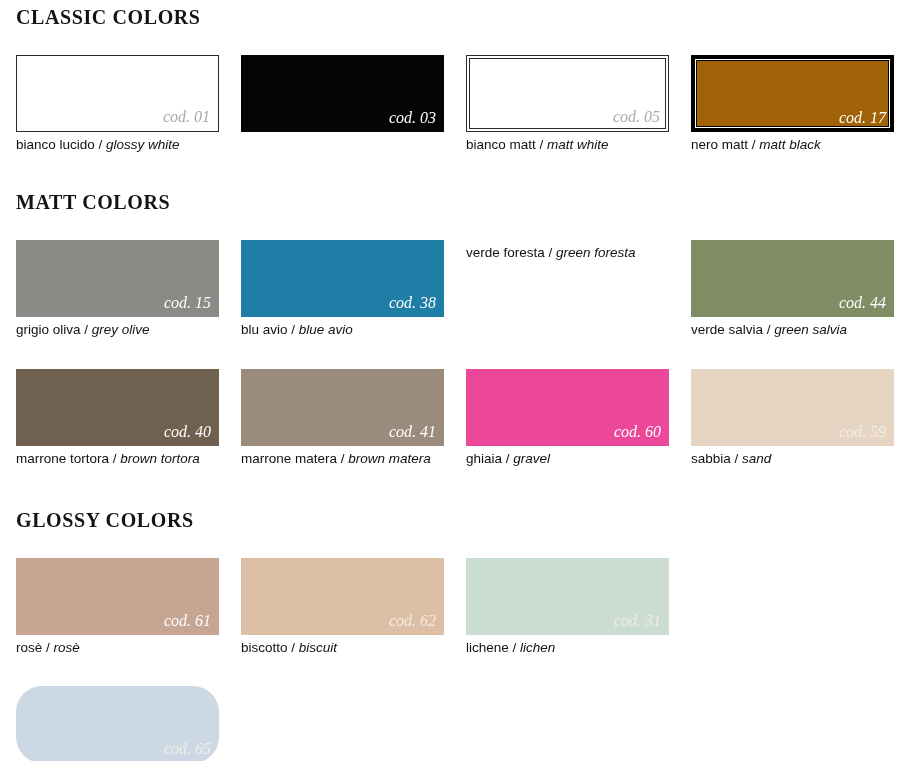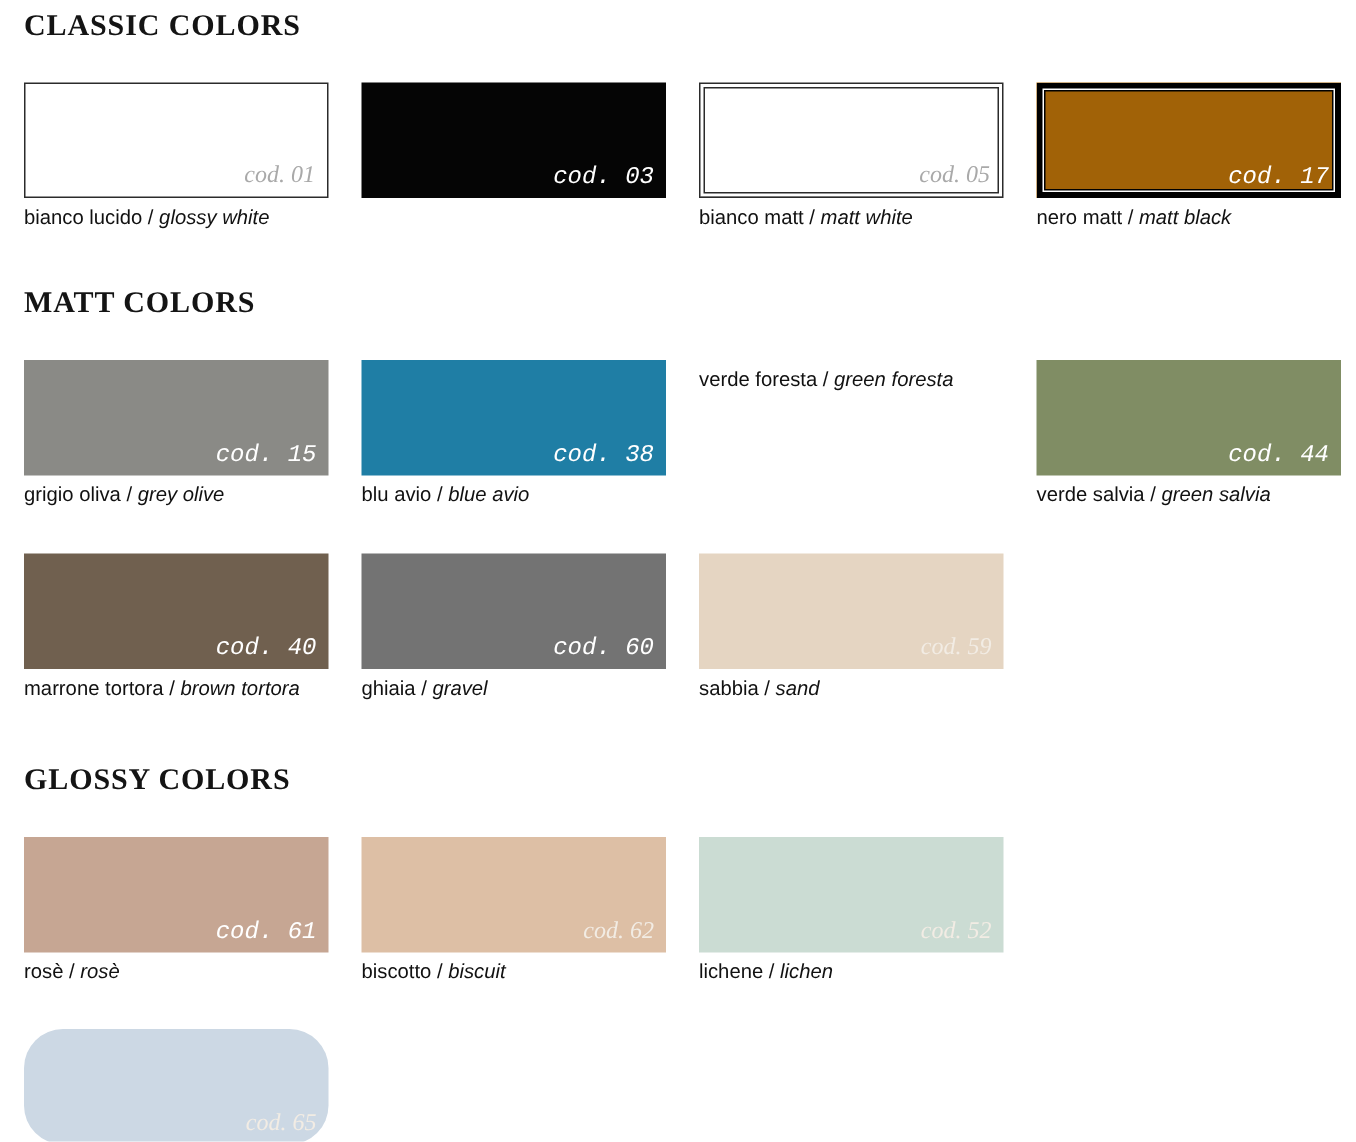--- a/index.html
+++ b/index.html
@@ -70,21 +70,21 @@
 
   .swatch-code {
     font-family: "Liberation Serif", serif;
     font-style: italic;
     font-size: 16px;
     line-height: 1;
     padding: 0 8px 6px 0;
     white-space: nowrap;
   }
 
-  .code-light { color: #ffffff; font-family: Liberation Mono, monospace; }
+  .code-light { color: #ffffff; }
   .code-grey  { color: #a9a9a9; }
   .code-faint { color: #f2ece4; }
 
   .swatch-label {
     font-family: "Liberation Sans", sans-serif;
     font-size: 13.5px;
     line-height: 1.5;
     padding-top: 3px;
     color: #111111;
     white-space: nowrap;
@@ -157,21 +157,27 @@
           </div>
         </div>
         <div class="swatch-grid row-gap-matt">
           <div class="swatch-cell">
             <div class="swatch-box" style="background: rgb(112, 96, 79);">
               <span class="swatch-code code-light">cod. 40</span>
             </div>
             <div class="swatch-label"><span class="it">marrone tortora</span><span class="sep"> / </span><span class="en">brown tortora</span></div>
           </div>
           <div class="swatch-cell">
-            <div class="swatch-box" style="background: #737373;">
+            <div class="swatch-box" style="background: rgb(155, 139, 124);">
+              <span class="swatch-code code-light">cod. 41</span>
+            </div>
+            <div class="swatch-label"><span class="it">marrone matera</span><span class="sep"> / </span><span class="en">brown matera</span></div>
+          </div>
+          <div class="swatch-cell">
+            <div class="swatch-box" style="background: #ec4899;">
               <span class="swatch-code code-light">cod. 60</span>
             </div>
             <div class="swatch-label"><span class="it">ghiaia</span><span class="sep"> / </span><span class="en">gravel</span></div>
           </div>
           <div class="swatch-cell">
             <div class="swatch-box" style="background: rgb(229, 213, 194);">
               <span class="swatch-code code-faint">cod. 59</span>
             </div>
             <div class="swatch-label"><span class="it">sabbia</span><span class="sep"> / </span><span class="en">sand</span></div>
           </div>
@@ -187,21 +193,21 @@
             <div class="swatch-label"><span class="it">rosè</span><span class="sep"> / </span><span class="en">rosè</span></div>
           </div>
           <div class="swatch-cell">
             <div class="swatch-box" style="background: rgb(221, 191, 165);">
               <span class="swatch-code code-faint">cod. 62</span>
             </div>
             <div class="swatch-label"><span class="it">biscotto</span><span class="sep"> / </span><span class="en">biscuit</span></div>
           </div>
           <div class="swatch-cell">
             <div class="swatch-box" style="background: rgb(203, 220, 211);">
-              <span class="swatch-code code-faint">cod. 52</span>
+              <span class="swatch-code code-faint">cod. 31</span>
             </div>
             <div class="swatch-label"><span class="it">lichene</span><span class="sep"> / </span><span class="en">lichen</span></div>
           </div>
         </div>
         <div class="swatch-grid row-gap-glossy">
           <div class="swatch-cell">
             <div class="swatch-box" style="background: rgb(204, 216, 228); border-radius: 26px;">
               <span class="swatch-code code-faint">cod. 65</span>
             </div>
             <div class="swatch-label"><span class="it">celeste</span><span class="sep"> / </span><span class="en">pale blue</span></div>

